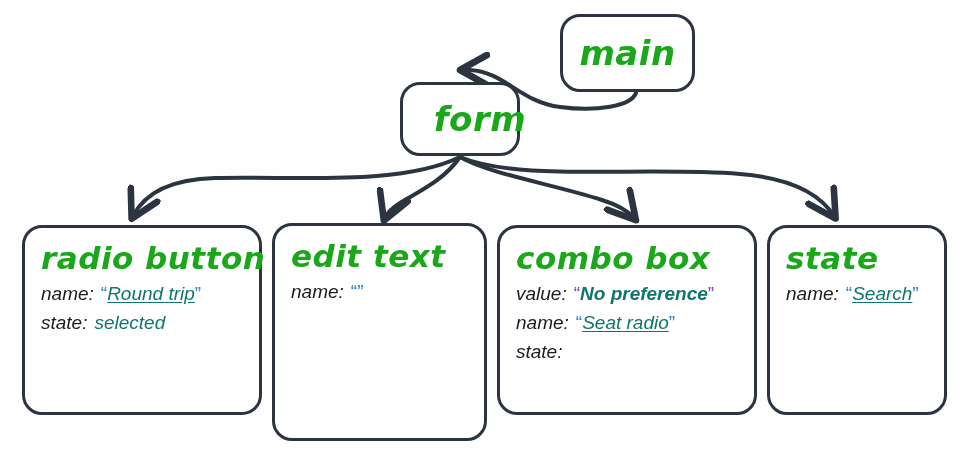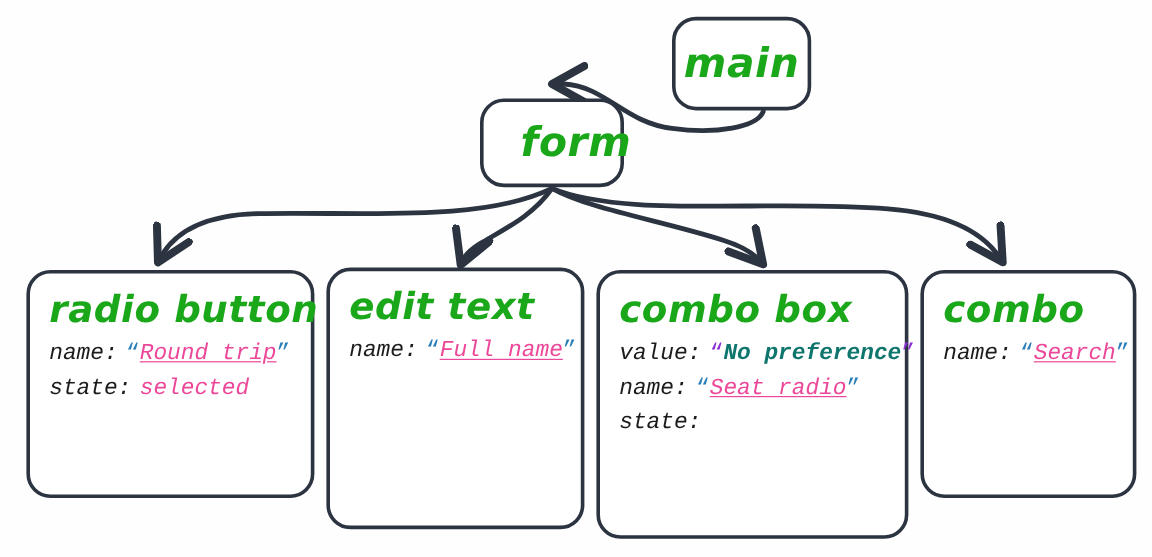--- a/index.html
+++ b/index.html
@@ -53,39 +53,39 @@
     padding: 12px 0 10px 16px;
     box-sizing: border-box;
   }
   .prop-row {
     display: flex;
     align-items: center;
     white-space: nowrap;
     margin-top: 7px;
     font-size: 19px;
     font-style: italic;
-    font-family: Liberation Mono, monospace;
+    font-family: Liberation Sans, sans-serif;
   }
   .prop-key {
     color: #1c1c1c;
     margin-right: 7px;
   }
   .val-quoted {
-    color: #ec4899;
+    color: #0f766e;
     text-decoration: underline;
     text-underline-offset: 2px;
     font-style: italic;
   }
   .val-purple {
     color: #0f766e;
     font-weight: bold;
     font-style: italic;
   }
   .val-orange {
-    color: #ec4899;
+    color: #0f766e;
     font-style: italic;
   }
   .quote { color: #2b3440; font-style: normal; }
   .quote.q-blue { color: #2a7fb8; }
   .quote.q-purple { color: #8b2fd4; }
 </style>
 </head>
 <body>
 
 <div id="canvas">
@@ -103,21 +103,21 @@
       <path d="M 460 157 C 400 186, 300 176, 215 178 C 175 179, 146 191, 133 216" marker-end="url(#ah)"></path>
 
       <path d="M 460 157 C 444 180, 420 191, 400 203 C 392 208, 387 213, 385 218" marker-end="url(#ah)"></path>
 
       <path d="M 460 157 C 490 174, 552 184, 602 200 C 618 205, 628 211, 634 218" marker-end="url(#ah)"></path>
 
       <path d="M 460 157 C 520 182, 640 166, 740 174 C 790 178, 820 194, 834 216" marker-end="url(#ah)"></path>
     </g>
   </svg>
 
-  <div class="node node-top" style="left:560px; top:14px; width:116px; height:78px;">
+  <div class="node node-top" style="left:560px; top:14px; width:135px; height:78px;">
     <span class="node-title title-big">main</span>
   </div>
 
   <div class="node node-top" style="left:400px; top:82px; width:120px; height:74px;padding-left:40px;">
     <span class="node-title title-big">form</span>
   </div>
 
   <div class="node" style="left:22px; top:225px; width:240px; height:190px;">
     <div class="card-body">
       <span class="node-title title-card">radio button</span>
@@ -136,27 +136,26 @@
     </div>
   </div>
 
   <div class="node" style="left:272px; top:223px; width:215px; height:218px;">
     <div class="card-body">
       <span class="node-title title-card">edit text</span>
 
       <div class="prop-row">
         <span class="prop-key">name:</span>
         <span class="quote q-blue">“</span>
-        <span class="val-quoted">Full name</span>
         <span class="quote q-blue">”</span>
       </div>
     </div>
   </div>
 
-  <div class="node" style="left:497px; top:225px; width:260px; height:224px;">
+  <div class="node" style="left:497px; top:225px; width:260px; height:190px;">
     <div class="card-body">
       <span class="node-title title-card">combo box</span>
 
       <div class="prop-row">
         <span class="prop-key">value:</span>
         <span class="quote q-purple">“</span>
         <span class="val-purple">No preference</span>
         <span class="quote q-purple">”</span>
       </div>
 
@@ -168,21 +167,21 @@
       </div>
 
       <div class="prop-row">
         <span class="prop-key">state:</span>
       </div>
     </div>
   </div>
 
   <div class="node" style="left:767px; top:225px; width:180px; height:190px;">
     <div class="card-body">
-      <span class="node-title title-card">combo</span>
+      <span class="node-title title-card">state</span>
 
       <div class="prop-row">
         <span class="prop-key">name:</span>
         <span class="quote q-blue">“</span>
         <span class="val-quoted">Search</span>
         <span class="quote q-blue">”</span>
       </div>
     </div>
   </div>
 

